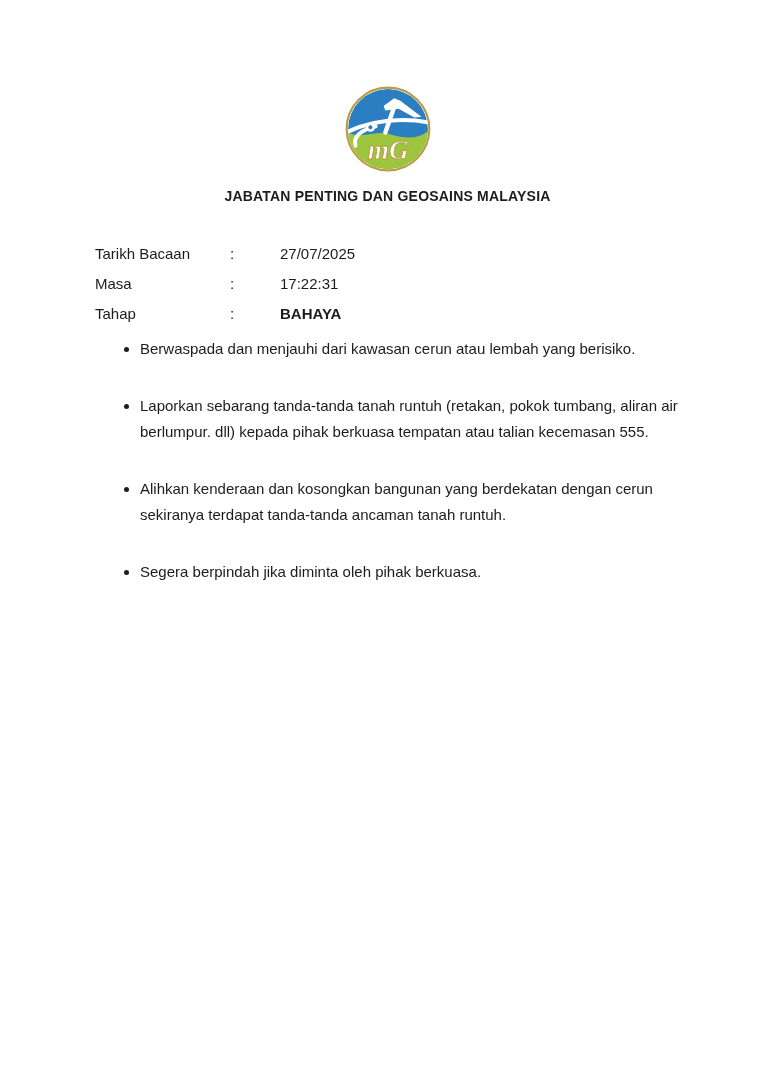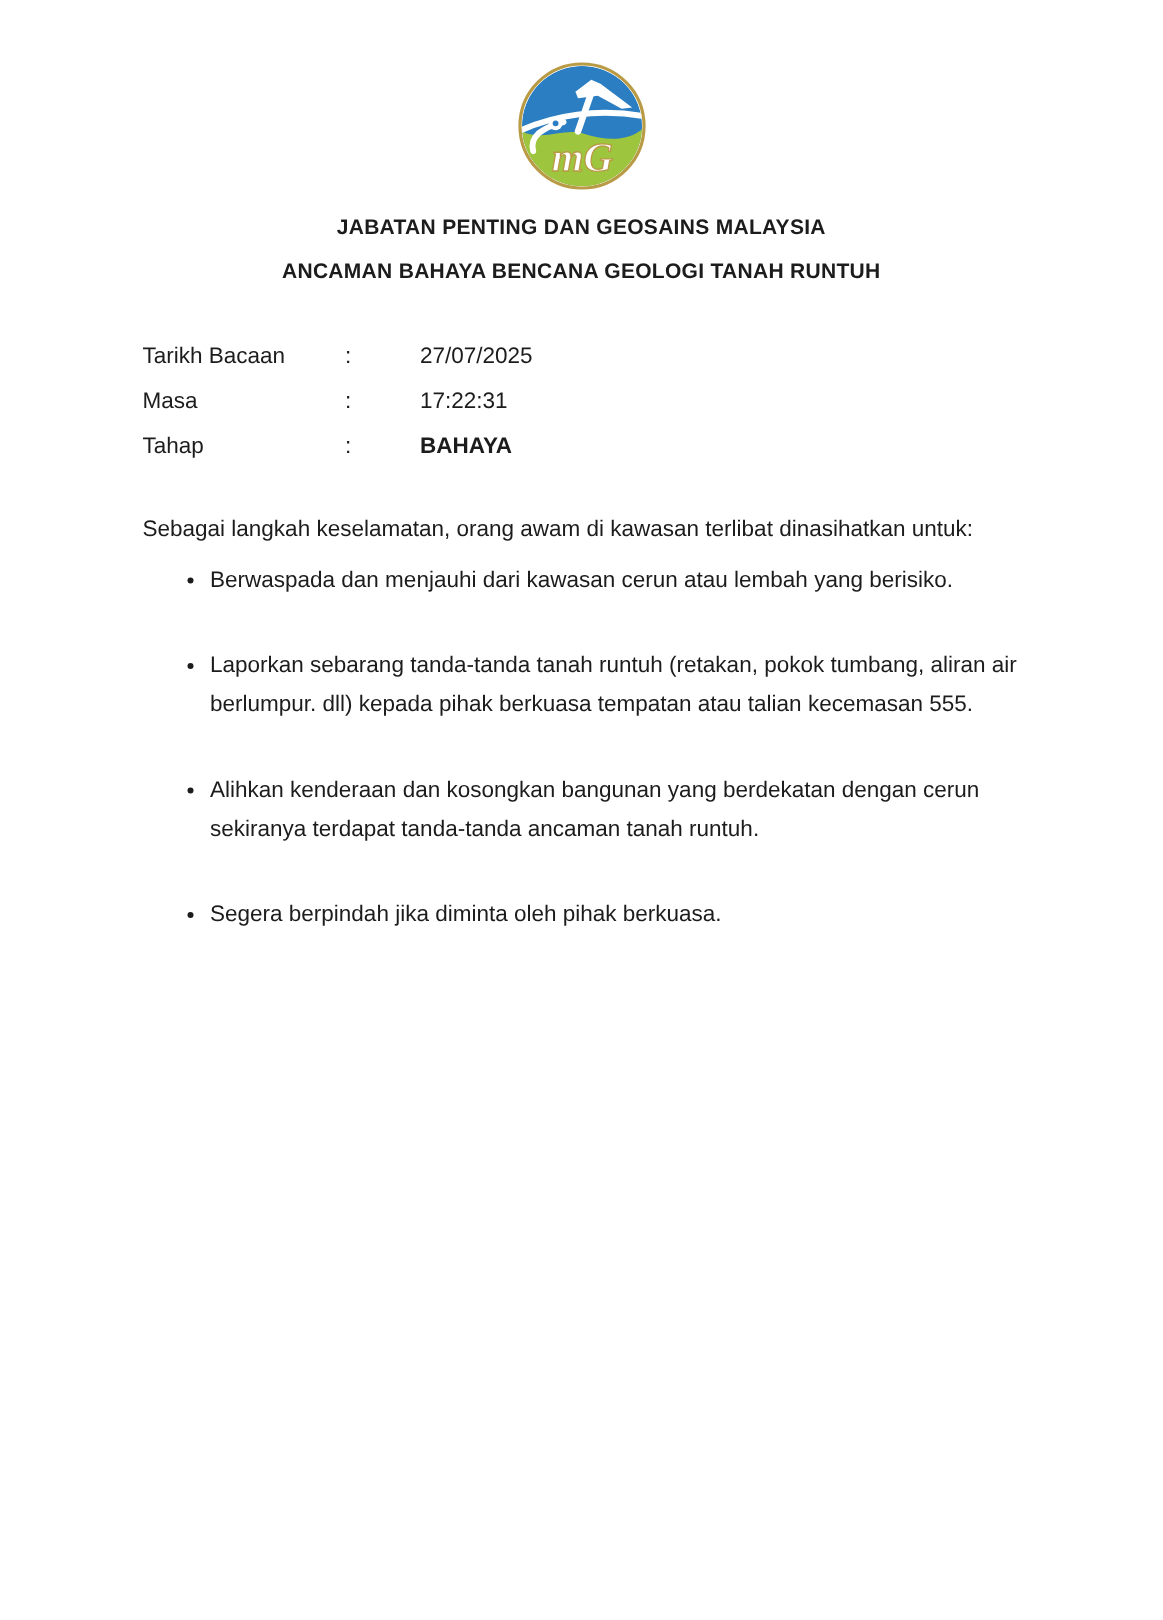--- a/index.html
+++ b/index.html
@@ -13,21 +13,21 @@
   .page {
     width: 775px;
     height: 1080px;
     background: #ffffff;
     font-family: "Liberation Sans", sans-serif;
     color: var(--text-color);
     overflow: hidden;
     position: relative;
   }
   .logo-wrap {
-    padding-top: 40px;
+    padding-top: 85px;
     display: flex;
     justify-content: center;
   }
   .logo-svg { width: 88px; height: 88px; display: block; }
 
   .headings {
     margin-top: 15px;
     text-align: center;
   }
   .heading {
@@ -111,21 +111,20 @@
         <circle cx="30" cy="48" r="5.2" fill="#ffffff"></circle>
         <circle cx="30" cy="48" r="2.2" style="fill: var(--logo-blue);"></circle>
       </g>
 
       <text x="27" y="84" font-family="Liberation Serif, serif" font-style="italic" font-weight="bold" font-size="31" fill="#ffffff" style="stroke: var(--logo-gold);" stroke-width="1">mG</text>
     </svg>
   </div>
 
   <div class="headings">
     <div class="heading">JABATAN PENTING DAN GEOSAINS MALAYSIA</div>
-    <div class="heading">ANCAMAN BAHAYA BENCANA GEOLOGI TANAH RUNTUH</div>
   </div>
 
 
   <div class="details">
     <div class="detail-row">
       <span class="detail-label">Tarikh Bacaan</span>
       <span class="detail-sep">:</span>
       <span class="detail-value">27/07/2025</span>
     </div>
     <div class="detail-row">
@@ -133,21 +132,20 @@
       <span class="detail-sep">:</span>
       <span class="detail-value">17:22:31</span>
     </div>
     <div class="detail-row">
       <span class="detail-label">Tahap</span>
       <span class="detail-sep">:</span>
       <span class="detail-value value-bold">BAHAYA</span>
     </div>
   </div>
 
-  <p class="advisory-lead">Sebagai langkah keselamatan, orang awam di kawasan terlibat dinasihatkan untuk:</p>
 
   <ul class="advisory-list">
     <li class="advisory-item">Berwaspada dan menjauhi dari kawasan cerun atau lembah yang berisiko.</li>
     <li class="advisory-item">Laporkan sebarang tanda-tanda tanah runtuh (retakan, pokok tumbang, aliran air berlumpur. dll) kepada pihak berkuasa tempatan atau talian kecemasan 555.</li>
     <li class="advisory-item">Alihkan kenderaan dan kosongkan bangunan yang berdekatan dengan cerun sekiranya terdapat tanda-tanda ancaman tanah runtuh.</li>
     <li class="advisory-item">Segera berpindah jika diminta oleh pihak berkuasa.</li>
   </ul>
 
 </div>
 

